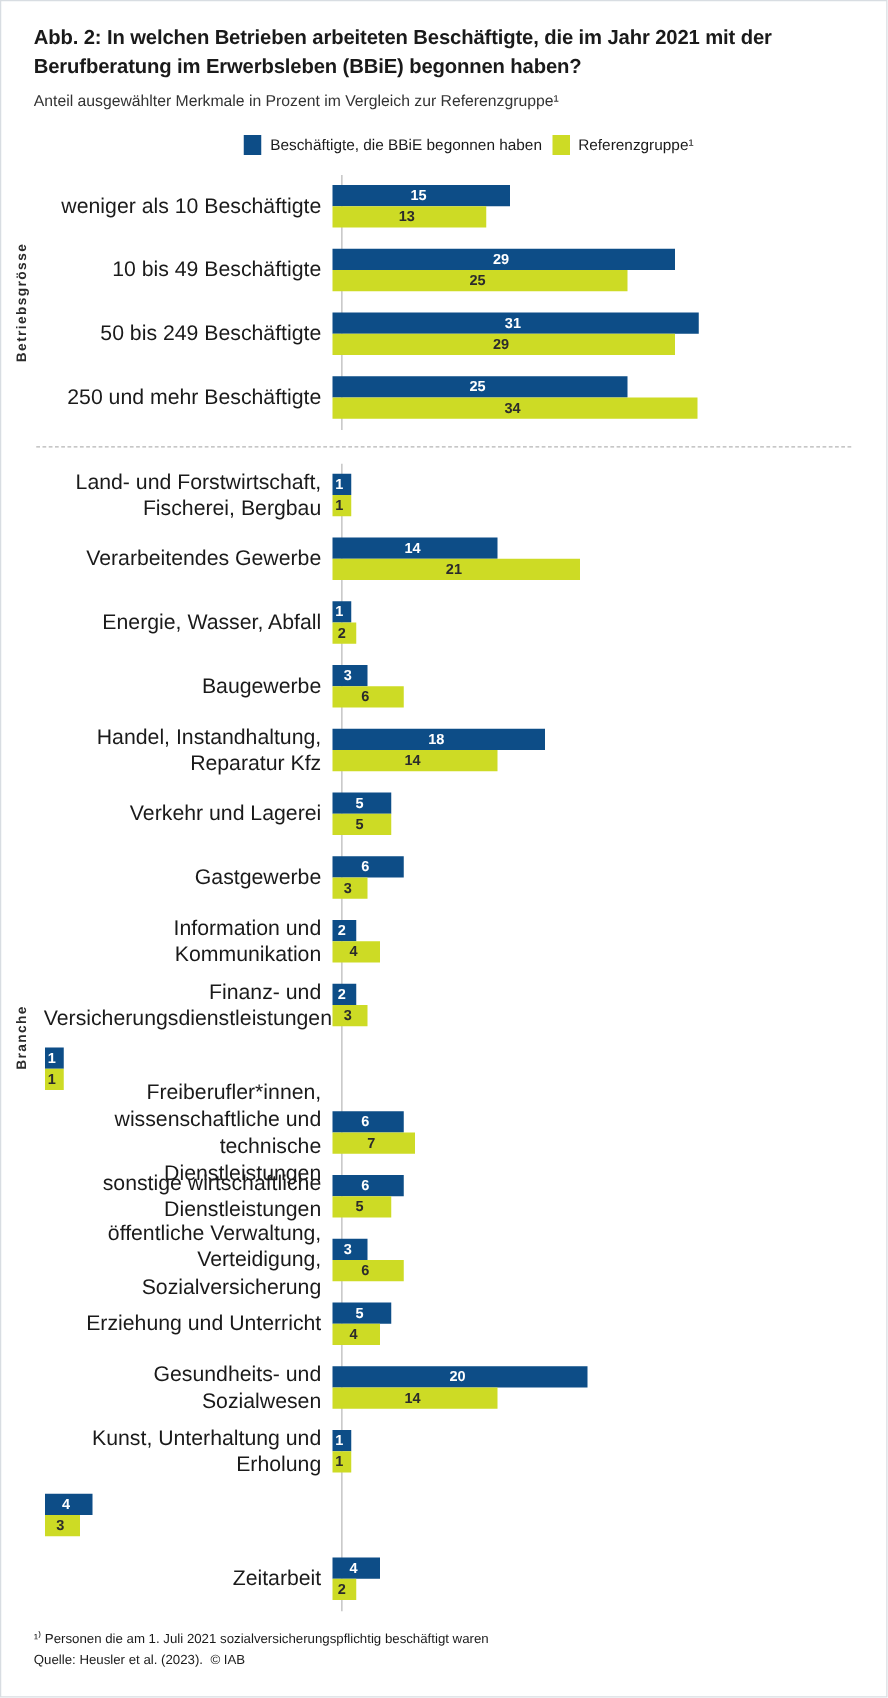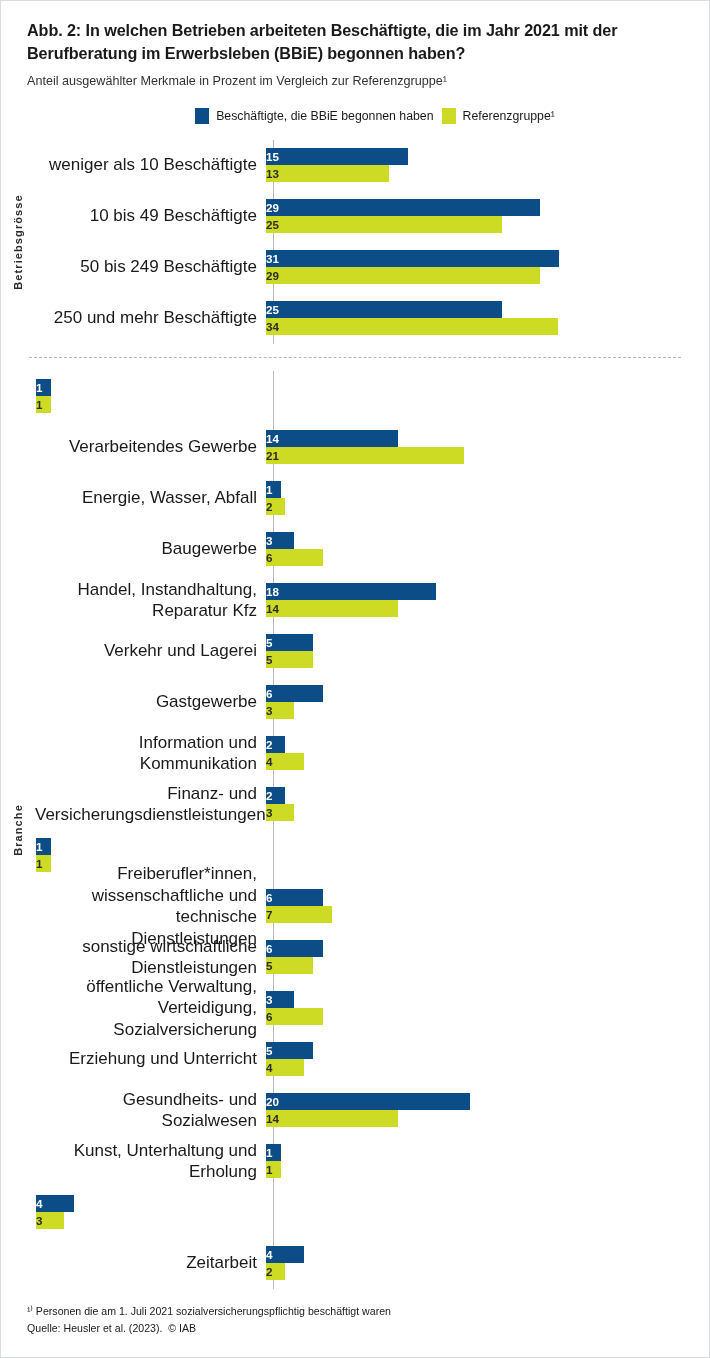--- a/index.html
+++ b/index.html
@@ -133,21 +133,21 @@
   .bar-row {
     height: 17px;
     display: flex;
     align-items: center;
   }
   .bar {
     height: 17px;
     box-sizing: border-box;
     display: flex;
     align-items: center;
-    justify-content: flex-start;
+    justify-content: center;
     padding-right: 4px;
     font-size: 11.6px;
     font-weight: 700;
     min-width: 15px;
   }
   .bar.blue {
     background: #0d4d87;
     color: #ffffff;
   }
   .bar.green {
@@ -264,20 +264,22 @@
         </div>
       </div>
       <div class="divider"></div>
       <div class="section">
         <div class="axis-title-col">
           <div class="axis-title">Branche</div>
         </div>
         <div class="rows-col">
           <div class="axis-line"></div>
           <div class="group">
+            <div class="cat-label">Land- und Forstwirtschaft,
+Fischerei, Bergbau</div>
             <div class="bars">
               <div class="bar-row">
                 <div class="bar blue" style="width: 15px;">
                   <span>1</span>
                 </div>
               </div>
               <div class="bar-row">
                 <div class="bar green" style="width: 15px;">
                   <span>1</span>
                 </div>

